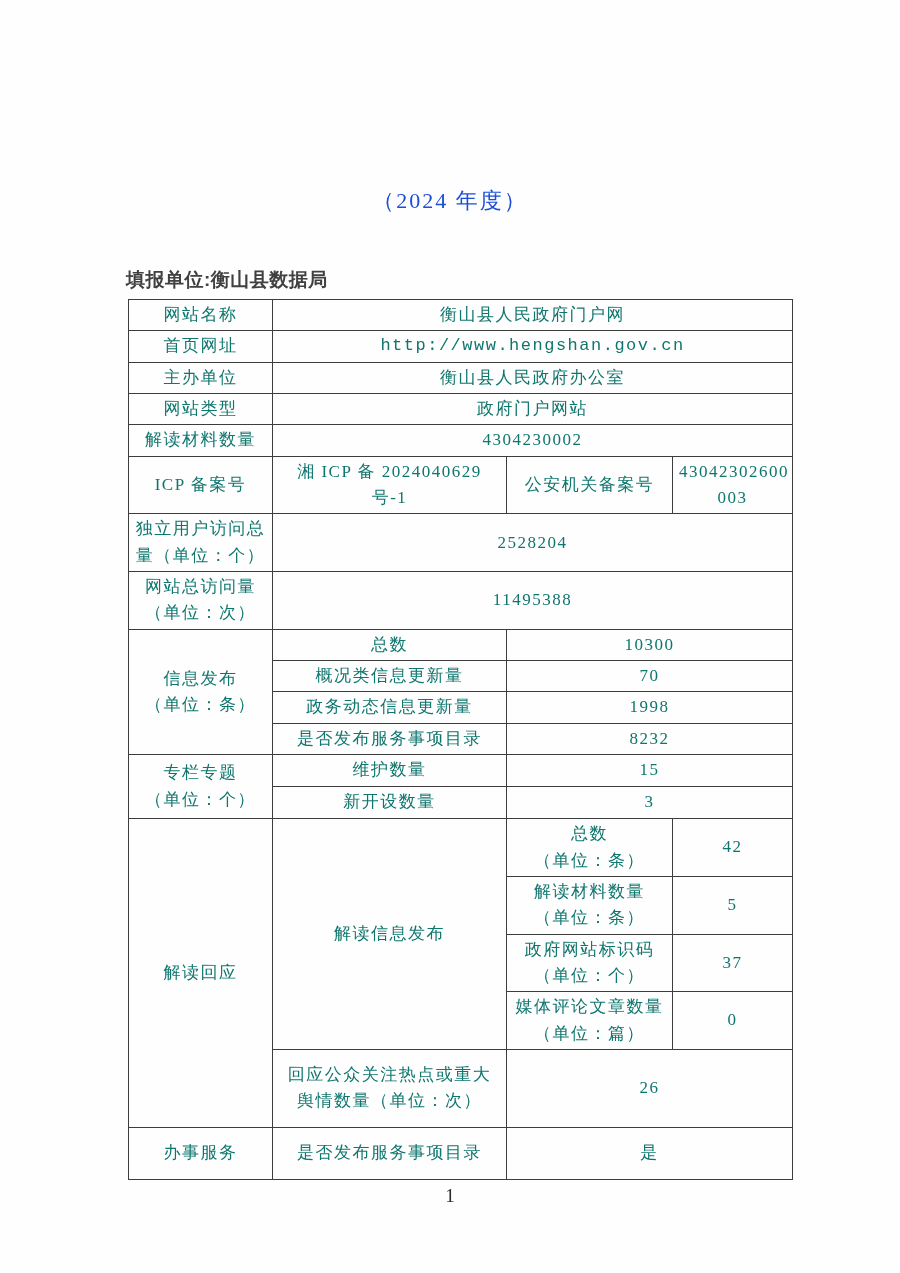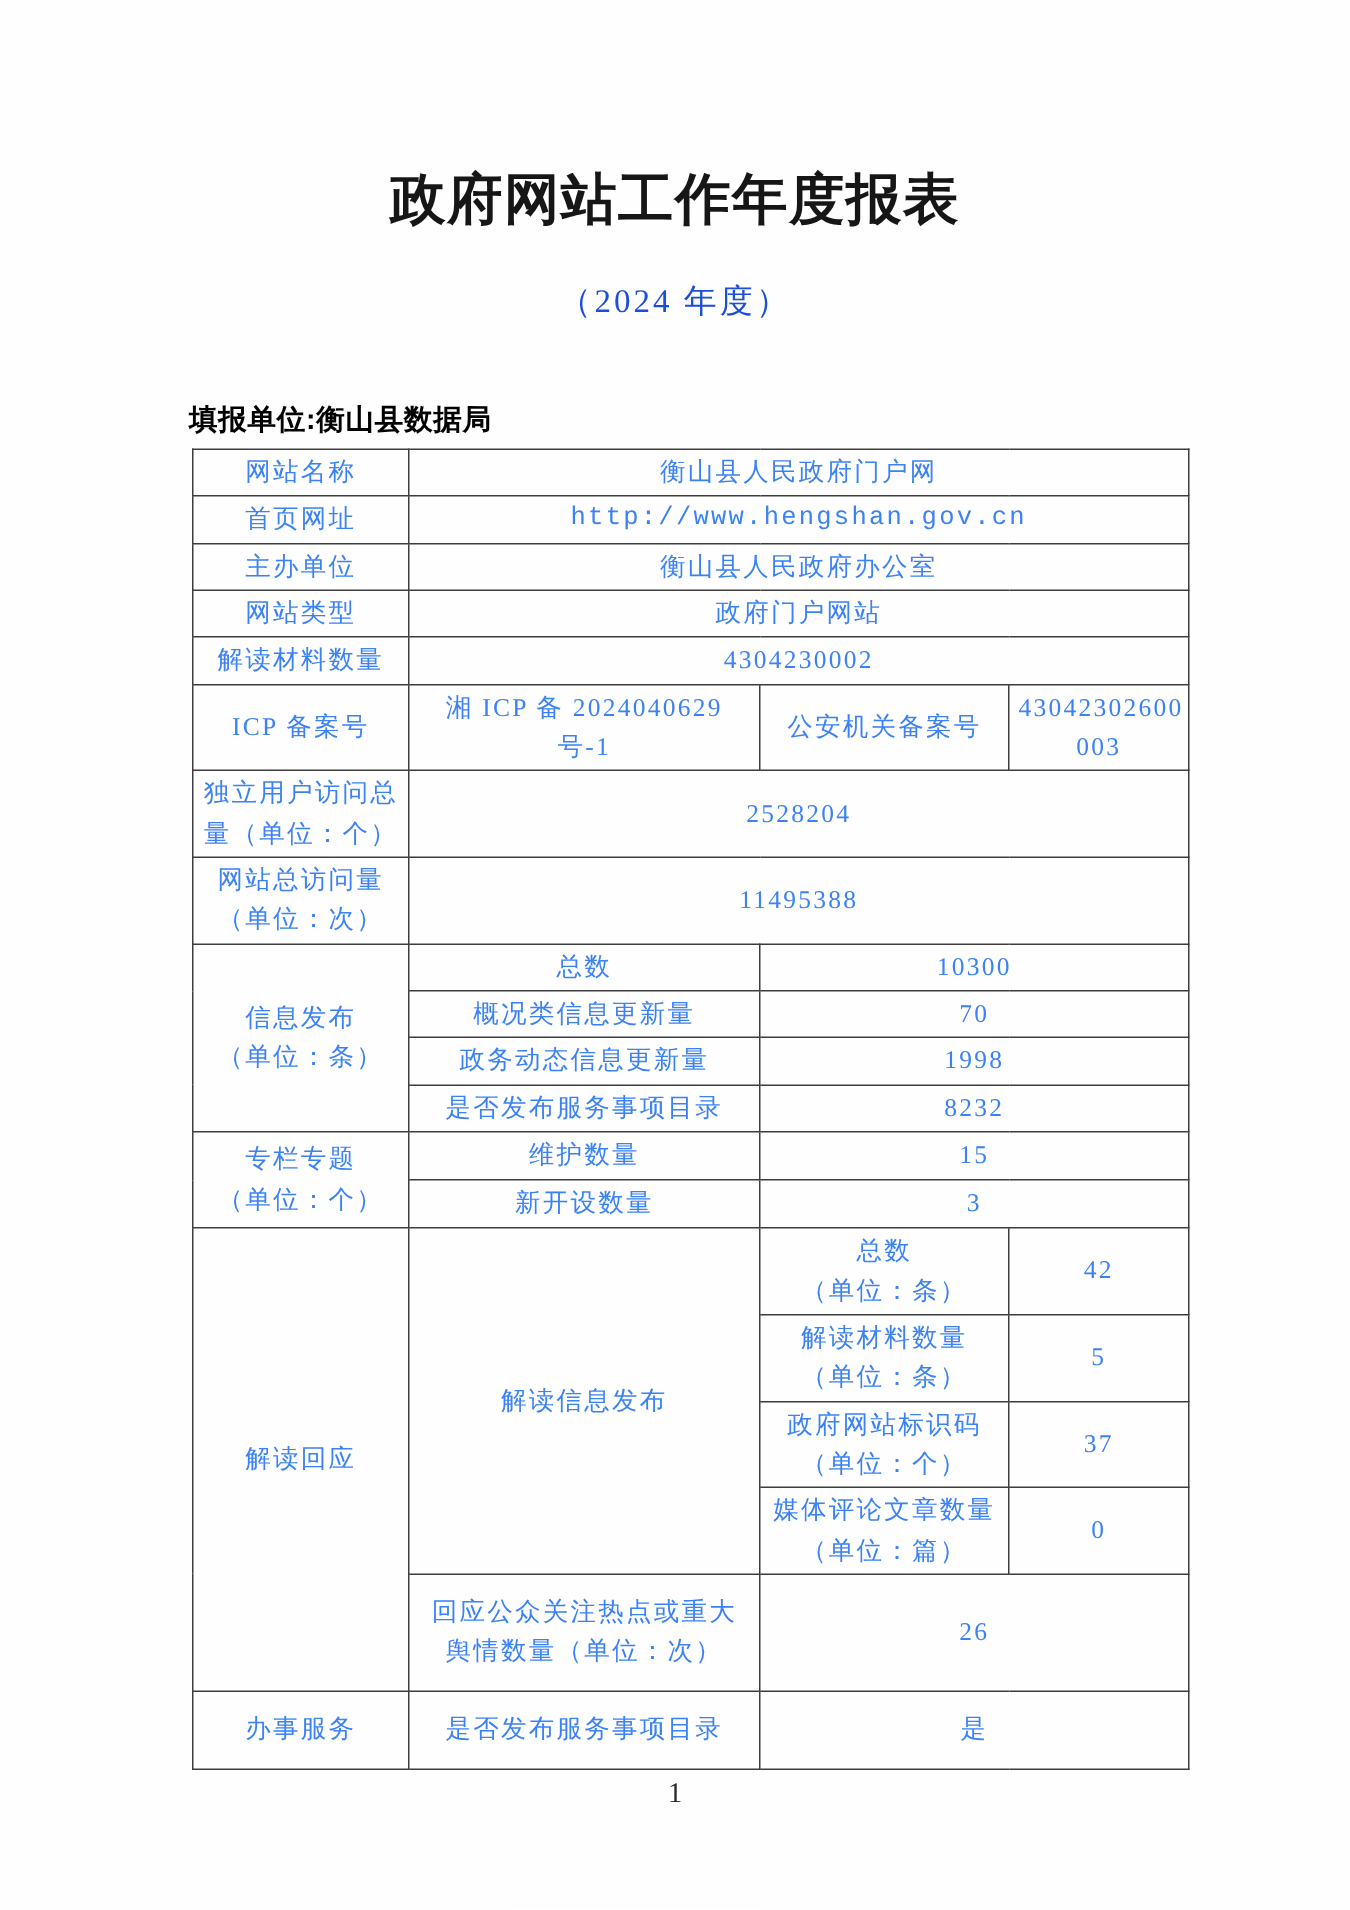--- a/index.html
+++ b/index.html
@@ -39,21 +39,21 @@
     color: #1d4ed8;
   }
   .report-unit {
     position: absolute;
     top: 267px;
     left: 126px;
     font-family: "Liberation Sans", "DejaVu Sans", sans-serif;
     font-weight: 700;
     font-size: 19px;
     letter-spacing: 0.5px;
-    color: #000000;
+    color: #404040;
   }
   table.report {
     position: absolute;
     top: 299px;
     left: 128px;
     width: 664px;
     border-collapse: collapse;
     table-layout: fixed;
   }
   table.report col.c1 { width: 144px; }
@@ -62,21 +62,21 @@
   table.report col.c4 { width: 120px; }
   table.report td {
     border: 1px solid #3d3d3d;
     text-align: center;
     vertical-align: middle;
     font-size: 17px;
     letter-spacing: 1.5px;
     line-height: 1.55;
     padding: 2px 6px;
     white-space: pre-line;
-    color: #3b82f6;
+    color: #0f766e;
   }
   td.mono {
     font-family: "Liberation Mono", "DejaVu Sans Mono", monospace;
     font-size: 16px;
     letter-spacing: 0.5px;
     margin-left: 31px;
   }
   td.hot-label { padding: 4px 26px; }
   td.vtop { vertical-align: top; padding-top: 8px; }
   td.vbottom { vertical-align: bottom; padding-bottom: 6px; }
@@ -96,21 +96,20 @@
     text-align: center;
     font-size: 19px;
     color: #2a2a2a;
   }
 </style>
 </head>
 <body>
 
 <div class="page">
 
-  <div class="doc-title">政府网站工作年度报表</div>
   <div class="doc-subtitle">（2024 年度）</div>
   <div class="report-unit">填报单位:衡山县数据局</div>
 
   <table class="report">
     <colgroup>
         <col class="c1">
         <col class="c2">
         <col class="c3">
         <col class="c4">
       </colgroup>

